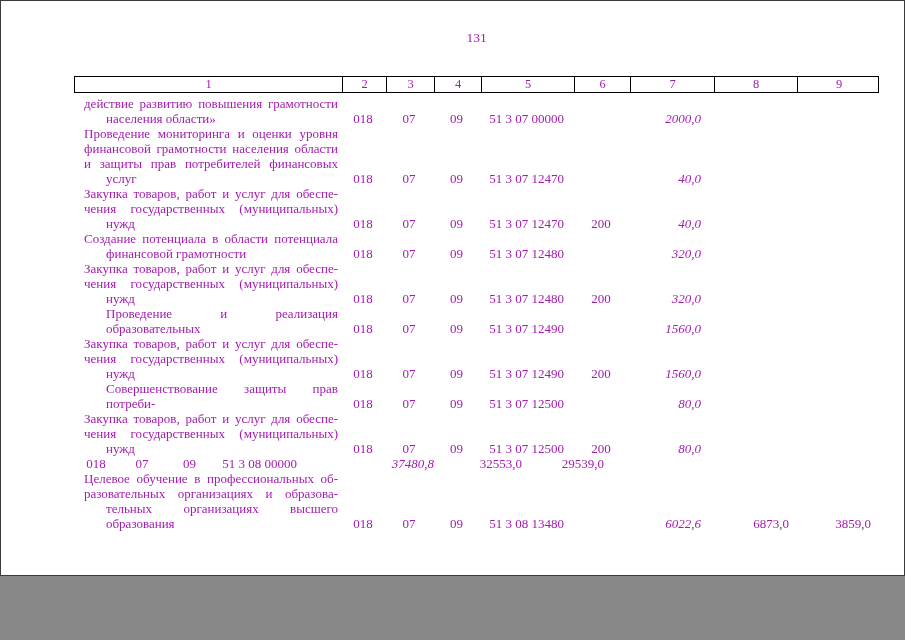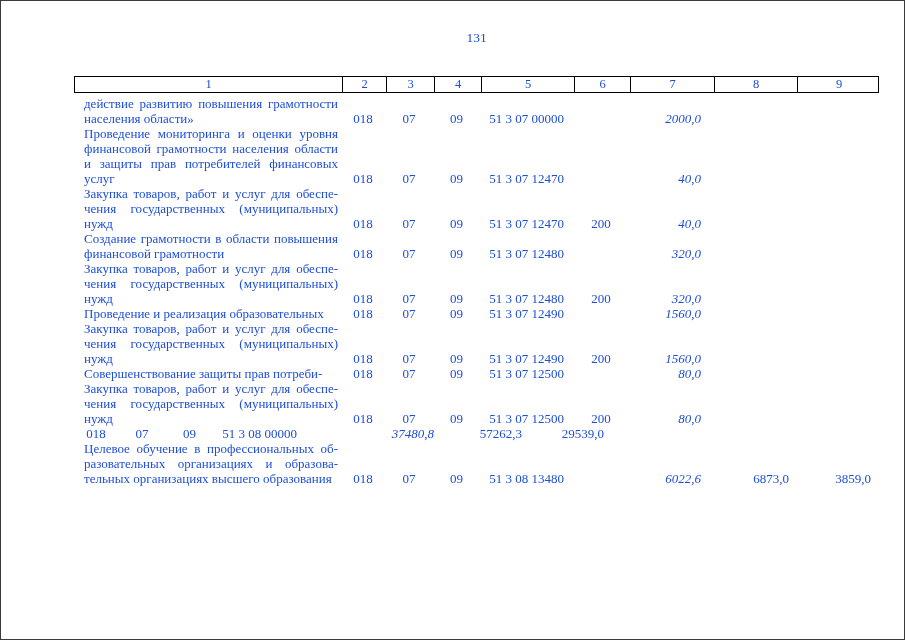--- a/index.html
+++ b/index.html
@@ -1,24 +1,24 @@
 <!DOCTYPE html>
 <html><head>
 <meta charset="utf-8">
 <style>
   html, body { margin: 0; padding: 0; background: #888; }
   .page {
     width: 905px;
-    height: 640px;
+    height: 576px;
     box-sizing: border-box;
     border: 1px solid #3a3a3a;
     background: #ffffff;
     position: relative;
     font-family: "Liberation Serif", serif;
-    color: #1d4ed8;
+    color: #a21caf;
     overflow: hidden;
   }
   .page-number {
     position: absolute;
     top: 29px;
     left: 73px;
     width: 805px;
     text-align: center;
     font-size: 13.5px;
   }
@@ -59,21 +59,21 @@
   .col-5 { width: 93px; }
   .col-6 { width: 56px; }
   .col-7 { width: 84px; }
   .col-8 { width: 83px; }
   .col-9 { width: 83px; }
   .name-cell { padding-left: 10px; padding-right: 3px; }
   .name-line {
     text-align: justify;
     text-align-last: justify;
   }
-  .name-line:last-child { text-align-last: left; }
+  .name-line:last-child { text-align-last: left; margin-left: 22px; }
   .center { text-align: center; white-space: nowrap; }
   .right { text-align: right; white-space: nowrap; }
   .col-7.right { padding-right: 12px; font-style: italic; }
   .col-8.right { padding-right: 7px; }
   .col-9.right { padding-right: 8px; }
 </style>
 </head>
 <body>
 
 <div class="page">
@@ -131,21 +131,21 @@
           <div class="cell col-3 center">07</div>
           <div class="cell col-4 center">09</div>
           <div class="cell col-5 center">51 3 07 12470</div>
           <div class="cell col-6 center">200</div>
           <div class="cell col-7 right">40,0</div>
           <div class="cell col-8 right"></div>
           <div class="cell col-9 right"></div>
         </div>
         <div class="row">
           <div class="cell col-name name-cell">
-            <div class="name-line">Создание грамотности в области повышения</div>
+            <div class="name-line">Создание потенциала в области потенциала</div>
             <div class="name-line">финансовой грамотности</div>
           </div>
           <div class="cell col-2 center">018</div>
           <div class="cell col-3 center">07</div>
           <div class="cell col-4 center">09</div>
           <div class="cell col-5 center">51 3 07 12480</div>
           <div class="cell col-6 center"></div>
           <div class="cell col-7 right">320,0</div>
           <div class="cell col-8 right"></div>
           <div class="cell col-9 right"></div>
@@ -221,21 +221,21 @@
           <div class="cell col-8 right"></div>
           <div class="cell col-9 right"></div>
         </div>
         <div class="row">
           <div class="cell col-2 center">018</div>
           <div class="cell col-3 center">07</div>
           <div class="cell col-4 center">09</div>
           <div class="cell col-5 center">51 3 08 00000</div>
           <div class="cell col-6 center"></div>
           <div class="cell col-7 right">37480,8</div>
-          <div class="cell col-8 right">57262,3</div>
+          <div class="cell col-8 right">32553,0</div>
           <div class="cell col-9 right">29539,0</div>
         </div>
         <div class="row">
           <div class="cell col-name name-cell">
             <div class="name-line">Целевое обучение в профессиональных об-</div>
             <div class="name-line">разовательных организациях и образова-</div>
             <div class="name-line">тельных организациях высшего образования</div>
           </div>
           <div class="cell col-2 center">018</div>
           <div class="cell col-3 center">07</div>

